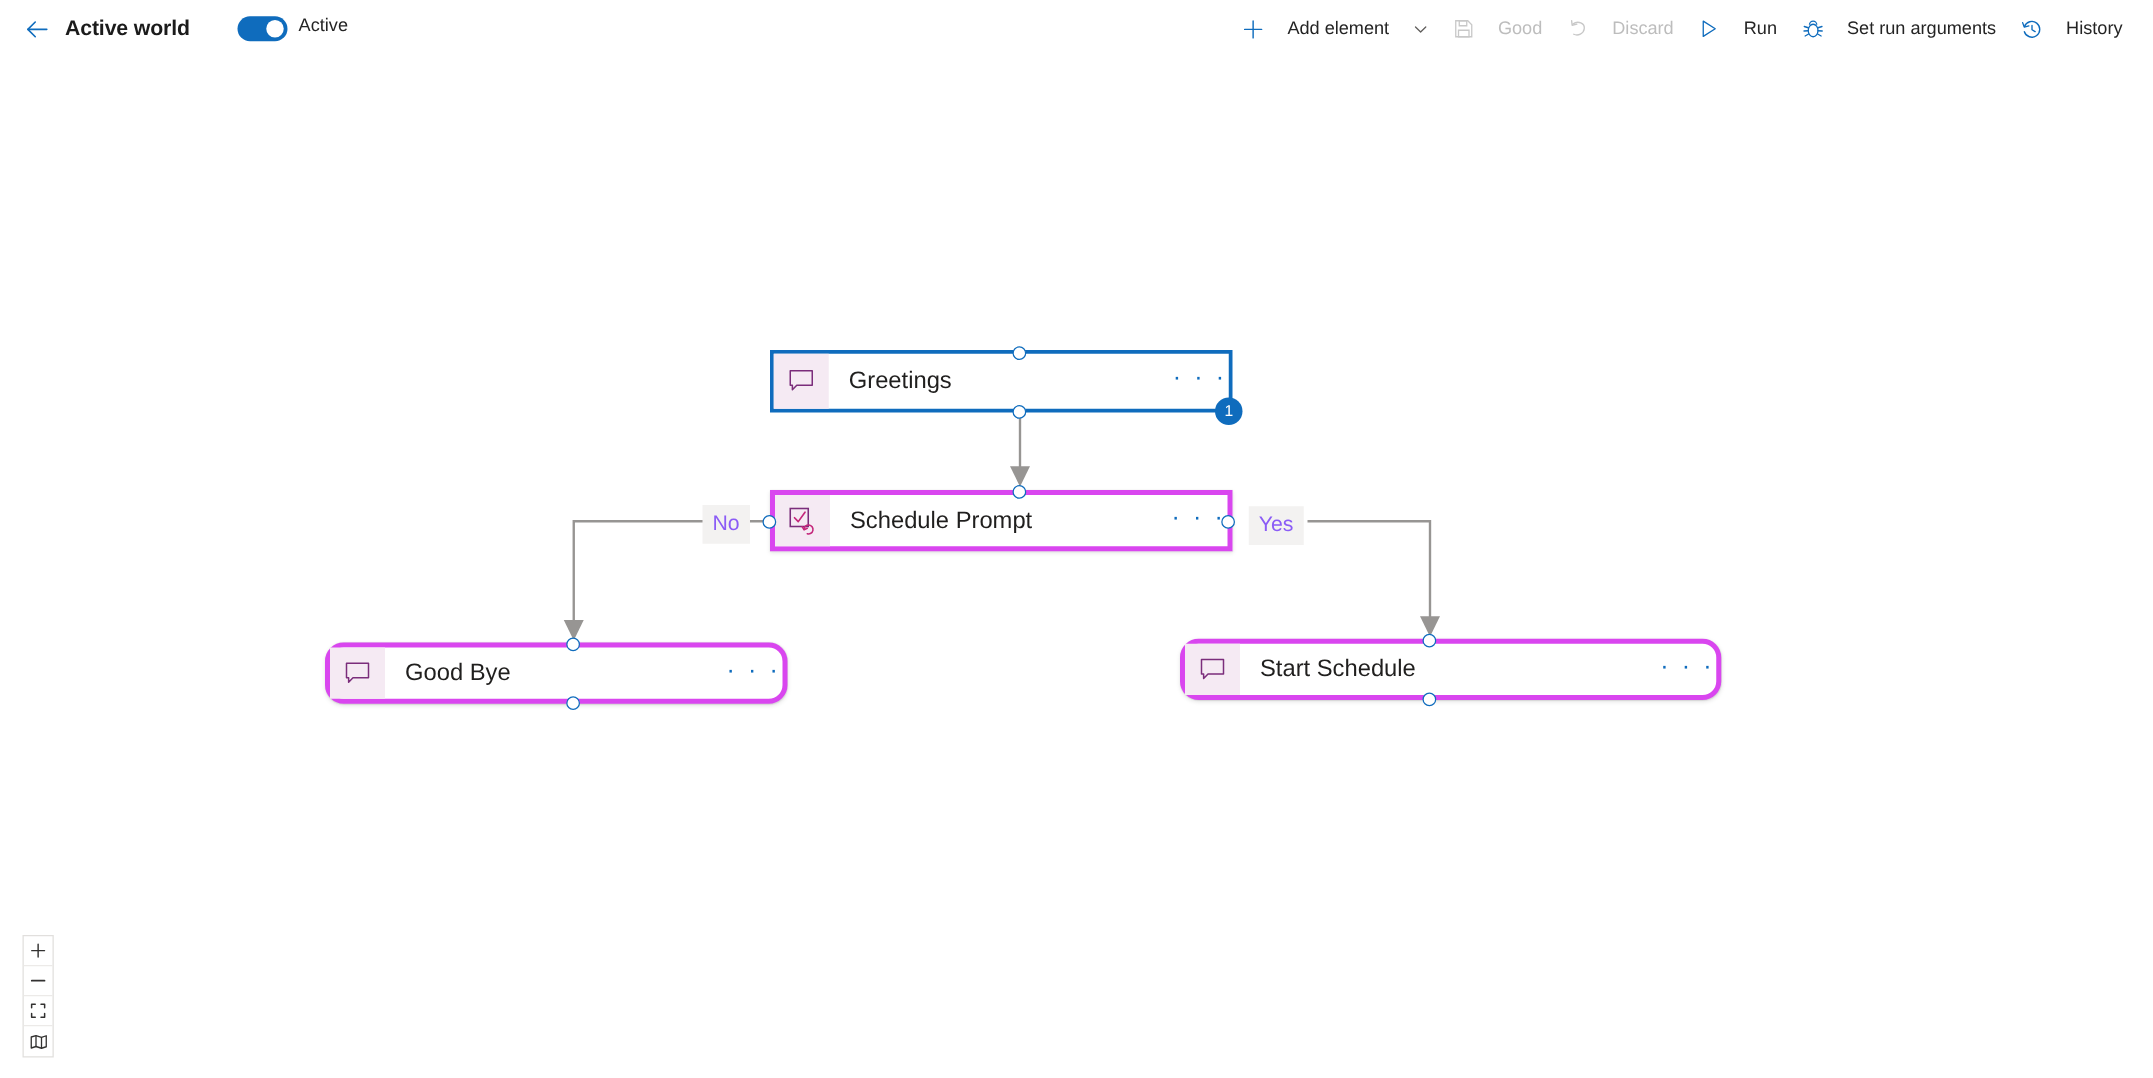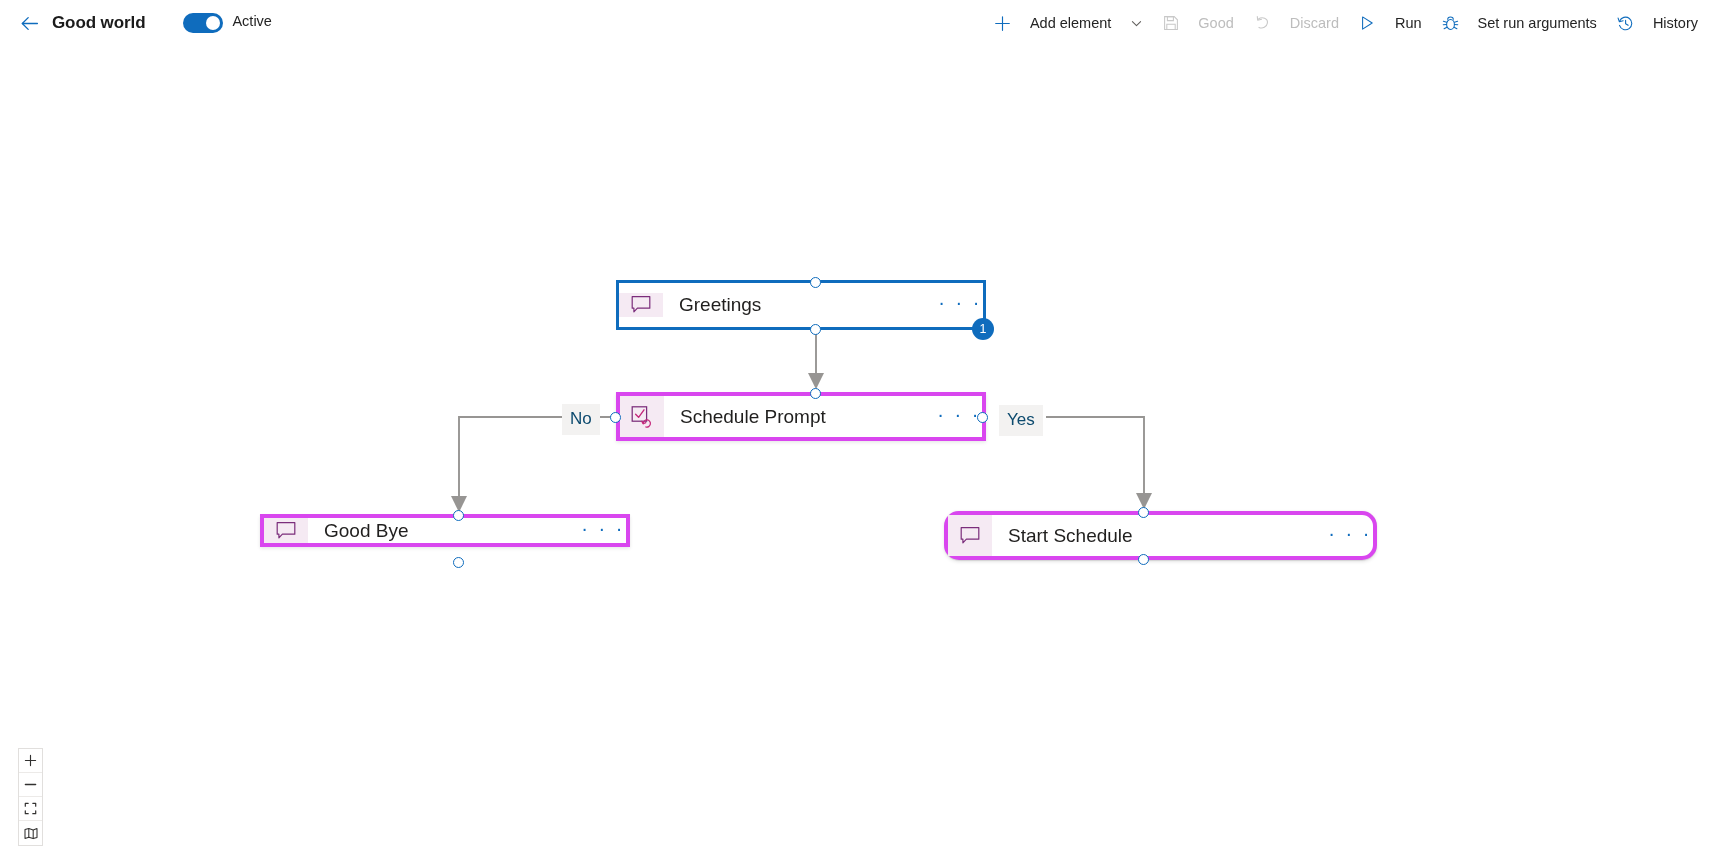--- a/index.html
+++ b/index.html
@@ -156,21 +156,21 @@
     color: #ffffff;
     font-size: 12.5px;
     display: flex; align-items: center; justify-content: center;
     z-index: 8;
   }
 
   
   .branch-label {
     position: absolute;
     background: #f3f2f1;
-    color: #0c4a6e;
+    color: #8b5cf6;
     font-size: 17px;
     padding: 5px 8px 6px 8px;
     z-index: 5;
     white-space: nowrap;
     cursor: pointer;
   }
 
   
   .zoom-controls {
     position: absolute;
@@ -194,21 +194,21 @@
 <body>
 
 <div class="header">
   <div class="header-left">
     <div class="back-arrow">
       <svg width="21" height="21" viewBox="0 0 21 21" fill="none">
         <path d="M9.2 4.6 L3.3 10.5 L9.2 16.4" stroke="#0f6cbd" stroke-width="1.3" fill="none" stroke-linecap="round" stroke-linejoin="round"></path>
         <path d="M3.4 10.5 H18.4" stroke="#0f6cbd" stroke-width="1.3" stroke-linecap="round"></path>
       </svg>
     </div>
-    <div class="page-title">Good world</div>
+    <div class="page-title">Active world</div>
     <div class="toggle-wrap">
       <div class="toggle">
         <div class="knob"></div>
       </div>
       <div class="toggle-label">Active</div>
     </div>
   </div>
 
   <div class="header-right">
 
@@ -297,21 +297,21 @@
 
     <g>
       <path d="M612,371 L459,371 L459,458" stroke="#979593" stroke-width="1.9" fill="none" marker-end="url(#arrowhead)"></path>
     </g>
 
     <g>
       <path d="M1046,371 L1144,371 L1144,455" stroke="#979593" stroke-width="1.9" fill="none" marker-end="url(#arrowhead)"></path>
     </g>
   </svg>
 
-  <div class="node selected" style="left:616px; top:234px; width:370px; height:50px;align-items:center;">
+  <div class="node selected" style="left:616px; top:234px; width:370px; height:50px;">
     <div class="icon-box">
       <svg width="24" height="24" viewBox="0 0 24 24" fill="none">
         <path d="M3.2 3.6 H20.8 V15.2 H8.4 L4.9 18.8 V15.2 H3.2 Z" stroke="#7b2d7b" stroke-width="1.2" stroke-linejoin="round"></path>
       </svg>
     </div>
     <div class="node-title">Greetings</div>
     <div class="ellipsis">· · ·</div>
   </div>
   <div class="badge" style="left:972px; top:272px;">1</div>
   <div class="port" style="left:810px; top:231px;"></div>
@@ -326,21 +326,21 @@
         <path d="M12.8 17.4 L14.3 19.8 L16.8 18.6" stroke="#c4277b" stroke-width="1.25" fill="none" stroke-linecap="round" stroke-linejoin="round"></path>
       </svg>
     </div>
     <div class="node-title">Schedule Prompt</div>
     <div class="ellipsis">· · ·</div>
   </div>
   <div class="port" style="left:810px; top:342px;"></div>
   <div class="port" style="left:610px; top:366px;"></div>
   <div class="port" style="left:977px; top:366px;"></div>
 
-  <div class="node" style="left:260px; top:468px; width:370px; height:33px;">
+  <div class="node" style="left:260px; top:468px; width:370px; height:49px;border-radius:15px;">
     <div class="icon-box">
       <svg width="24" height="24" viewBox="0 0 24 24" fill="none">
         <path d="M3.2 3.6 H20.8 V15.2 H8.4 L4.9 18.8 V15.2 H3.2 Z" stroke="#7b2d7b" stroke-width="1.2" stroke-linejoin="round"></path>
       </svg>
     </div>
     <div class="node-title">Good Bye</div>
     <div class="ellipsis">· · ·</div>
   </div>
   <div class="port" style="left:453px; top:464px;"></div>
   <div class="port" style="left:453px; top:511px;"></div>

